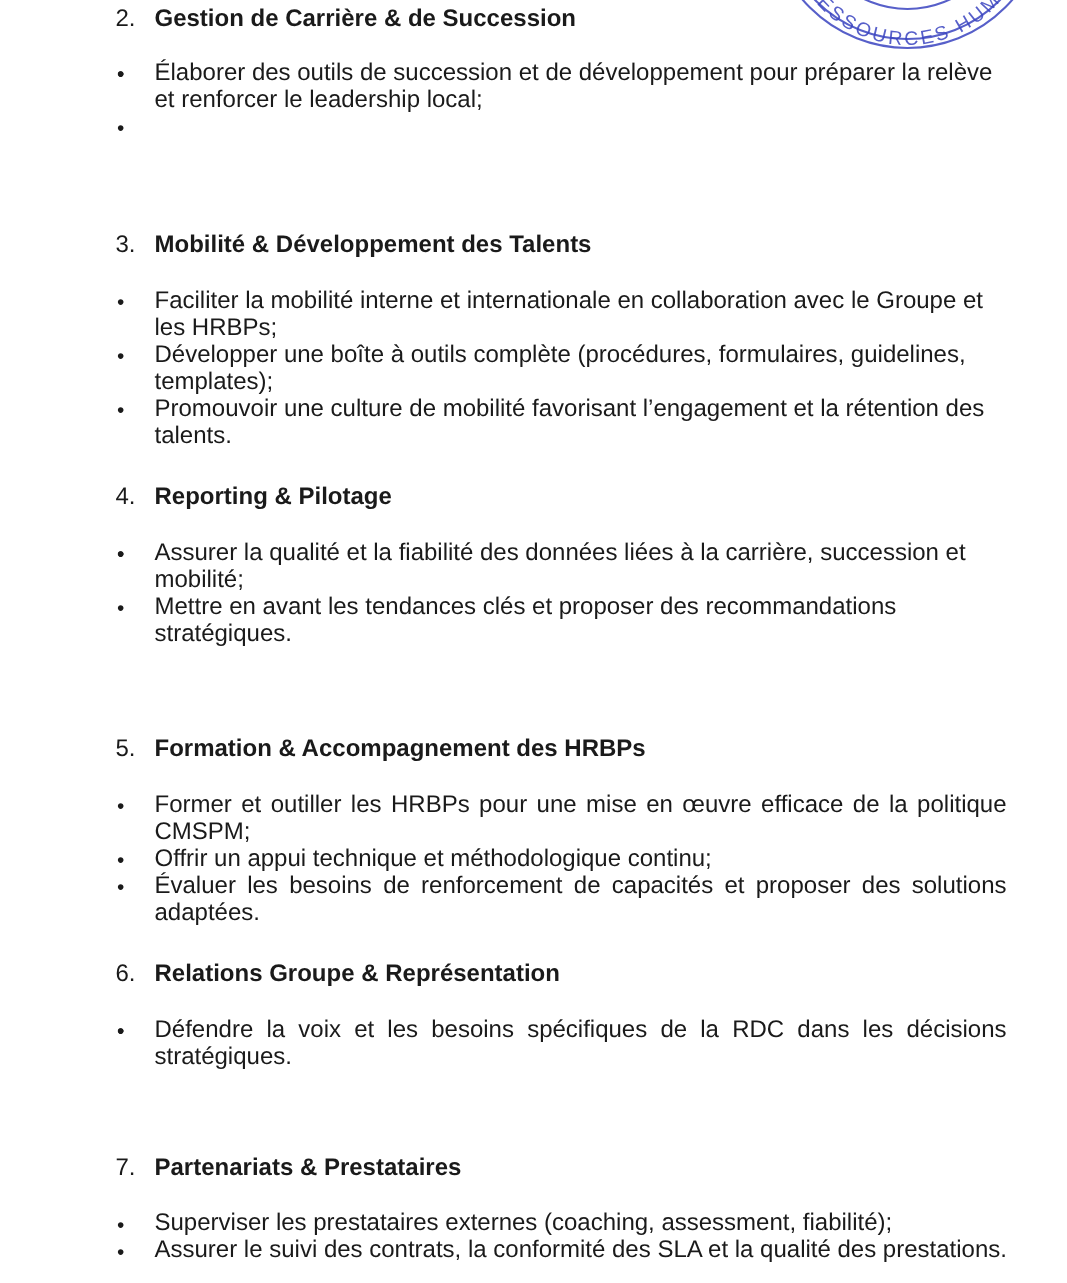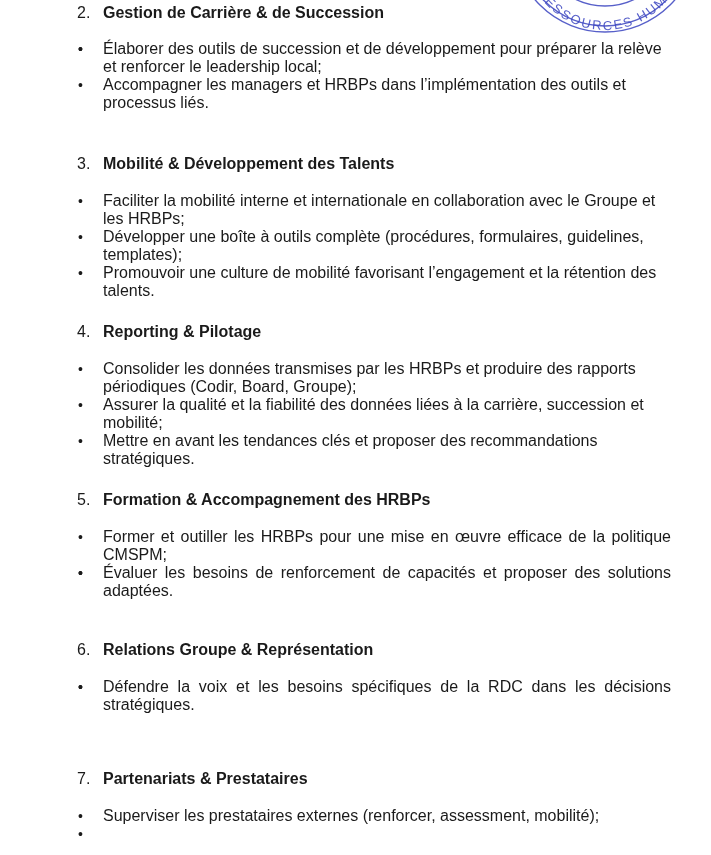--- a/index.html
+++ b/index.html
@@ -40,70 +40,70 @@
     </text>
   </svg>
 
   <div class="section" style="top:3px;">
     <div class="heading">
       <span class="num">2.</span><span class="title">Gestion de Carrière &amp; de Succession</span>
     </div>
     <div class="items" style="top:37px;">
       <div class="item"><span class="bullet">•</span></div>
       <div class="item"><span class="bullet">•</span><span>Élaborer des outils de succession et de développement pour préparer la relève et renforcer le leadership local;</span></div>
-      <div class="item"><span class="bullet">•</span><span>Accompagner les managers et HRBPs dans l’implémentation des outils et processus liés.</span></div>
+      <div class="item"><span class="bullet">•</span></div>
     </div>
   </div>
 
   <div class="section" style="top:154px;">
     <div class="heading">
       <span class="num">3.</span><span class="title">Mobilité &amp; Développement des Talents</span>
     </div>
     <div class="items" style="top:38px;">
       <div class="item"><span class="bullet">•</span><span>Faciliter la mobilité interne et internationale en collaboration avec le Groupe et les HRBPs;</span></div>
       <div class="item"><span class="bullet">•</span><span>Développer une boîte à outils complète (procédures, formulaires, guidelines, templates);</span></div>
       <div class="item"><span class="bullet">•</span><span>Promouvoir une culture de mobilité favorisant l’engagement et la rétention des talents.</span></div>
     </div>
   </div>
 
   <div class="section" style="top:322px;">
     <div class="heading">
       <span class="num">4.</span><span class="title">Reporting &amp; Pilotage</span>
     </div>
     <div class="items" style="top:38px;">
-      <div class="item"><span class="bullet">•</span><span>Consolider les données transmises par les HRBPs et produire des rapports périodiques (Codir, Board, Groupe);</span></div>
+      <div class="item"><span class="bullet">•</span></div>
       <div class="item"><span class="bullet">•</span><span>Assurer la qualité et la fiabilité des données liées à la carrière, succession et mobilité;</span></div>
       <div class="item"><span class="bullet">•</span><span>Mettre en avant les tendances clés et proposer des recommandations stratégiques.</span></div>
     </div>
   </div>
 
   <div class="section" style="top:490px;">
     <div class="heading">
       <span class="num">5.</span><span class="title">Formation &amp; Accompagnement des HRBPs</span>
     </div>
     <div class="items" style="top:38px;">
       <div class="item just"><span class="bullet">•</span><span>Former et outiller les HRBPs pour une mise en œuvre efficace de la politique CMSPM;</span></div>
-      <div class="item"><span class="bullet">•</span></div>
+      <div class="item"><span class="bullet">•</span><span>Offrir un appui technique et méthodologique continu;</span></div>
       <div class="item just"><span class="bullet">•</span><span>Évaluer les besoins de renforcement de capacités et proposer des solutions adaptées.</span></div>
     </div>
   </div>
 
   <div class="section" style="top:640px;">
     <div class="heading">
       <span class="num">6.</span><span class="title">Relations Groupe &amp; Représentation</span>
     </div>
     <div class="items" style="top:38px;">
       <div class="item just"><span class="bullet">•</span></div>
       <div class="item just"><span class="bullet">•</span><span>Défendre la voix et les besoins spécifiques de la RDC dans les décisions stratégiques.</span></div>
     </div>
   </div>
 
   <div class="section" style="top:769px;">
     <div class="heading">
       <span class="num">7.</span><span class="title">Partenariats &amp; Prestataires</span>
     </div>
     <div class="items" style="top:38px;">
-      <div class="item"><span class="bullet">•</span><span>Superviser les prestataires externes (renforcer, assessment, mobilité);</span></div>
-      <div class="item" style="padding-right:20px;"><span class="bullet">•</span></div>
+      <div class="item"><span class="bullet">•</span><span>Superviser les prestataires externes (coaching, assessment, fiabilité);</span></div>
+      <div class="item" style="padding-right:20px;"><span class="bullet">•</span><span>Assurer le suivi des contrats, la conformité des SLA et la qualité des prestations.</span></div>
     </div>
   </div>
 
 </div>
 
 </body></html>

